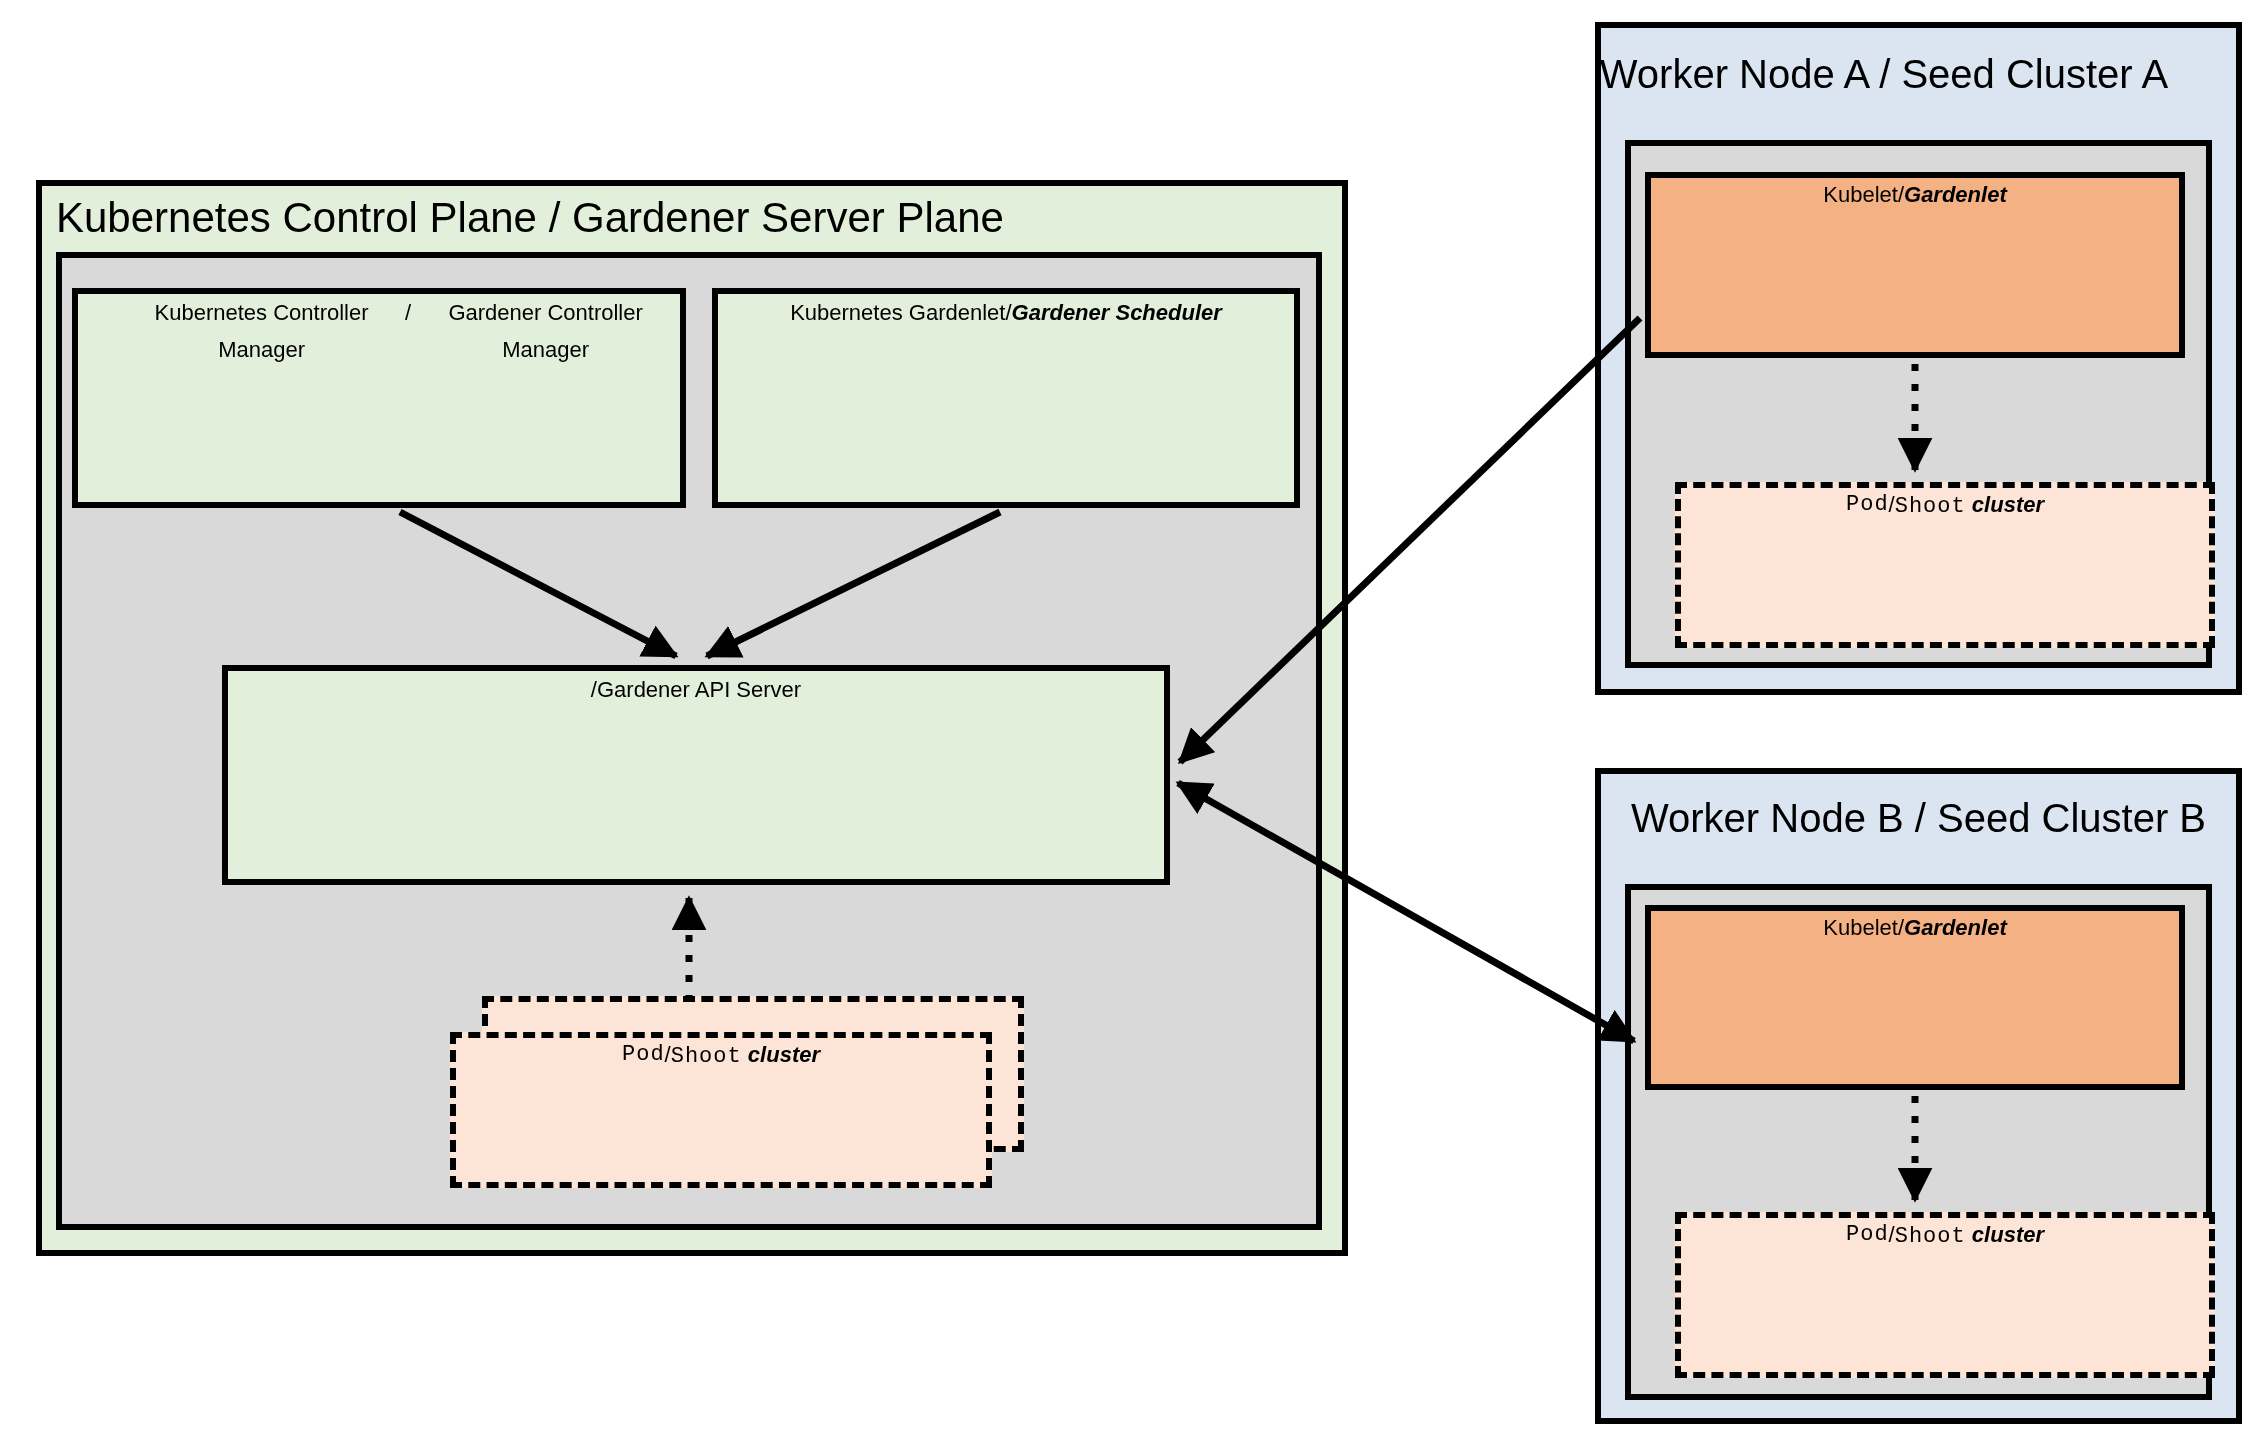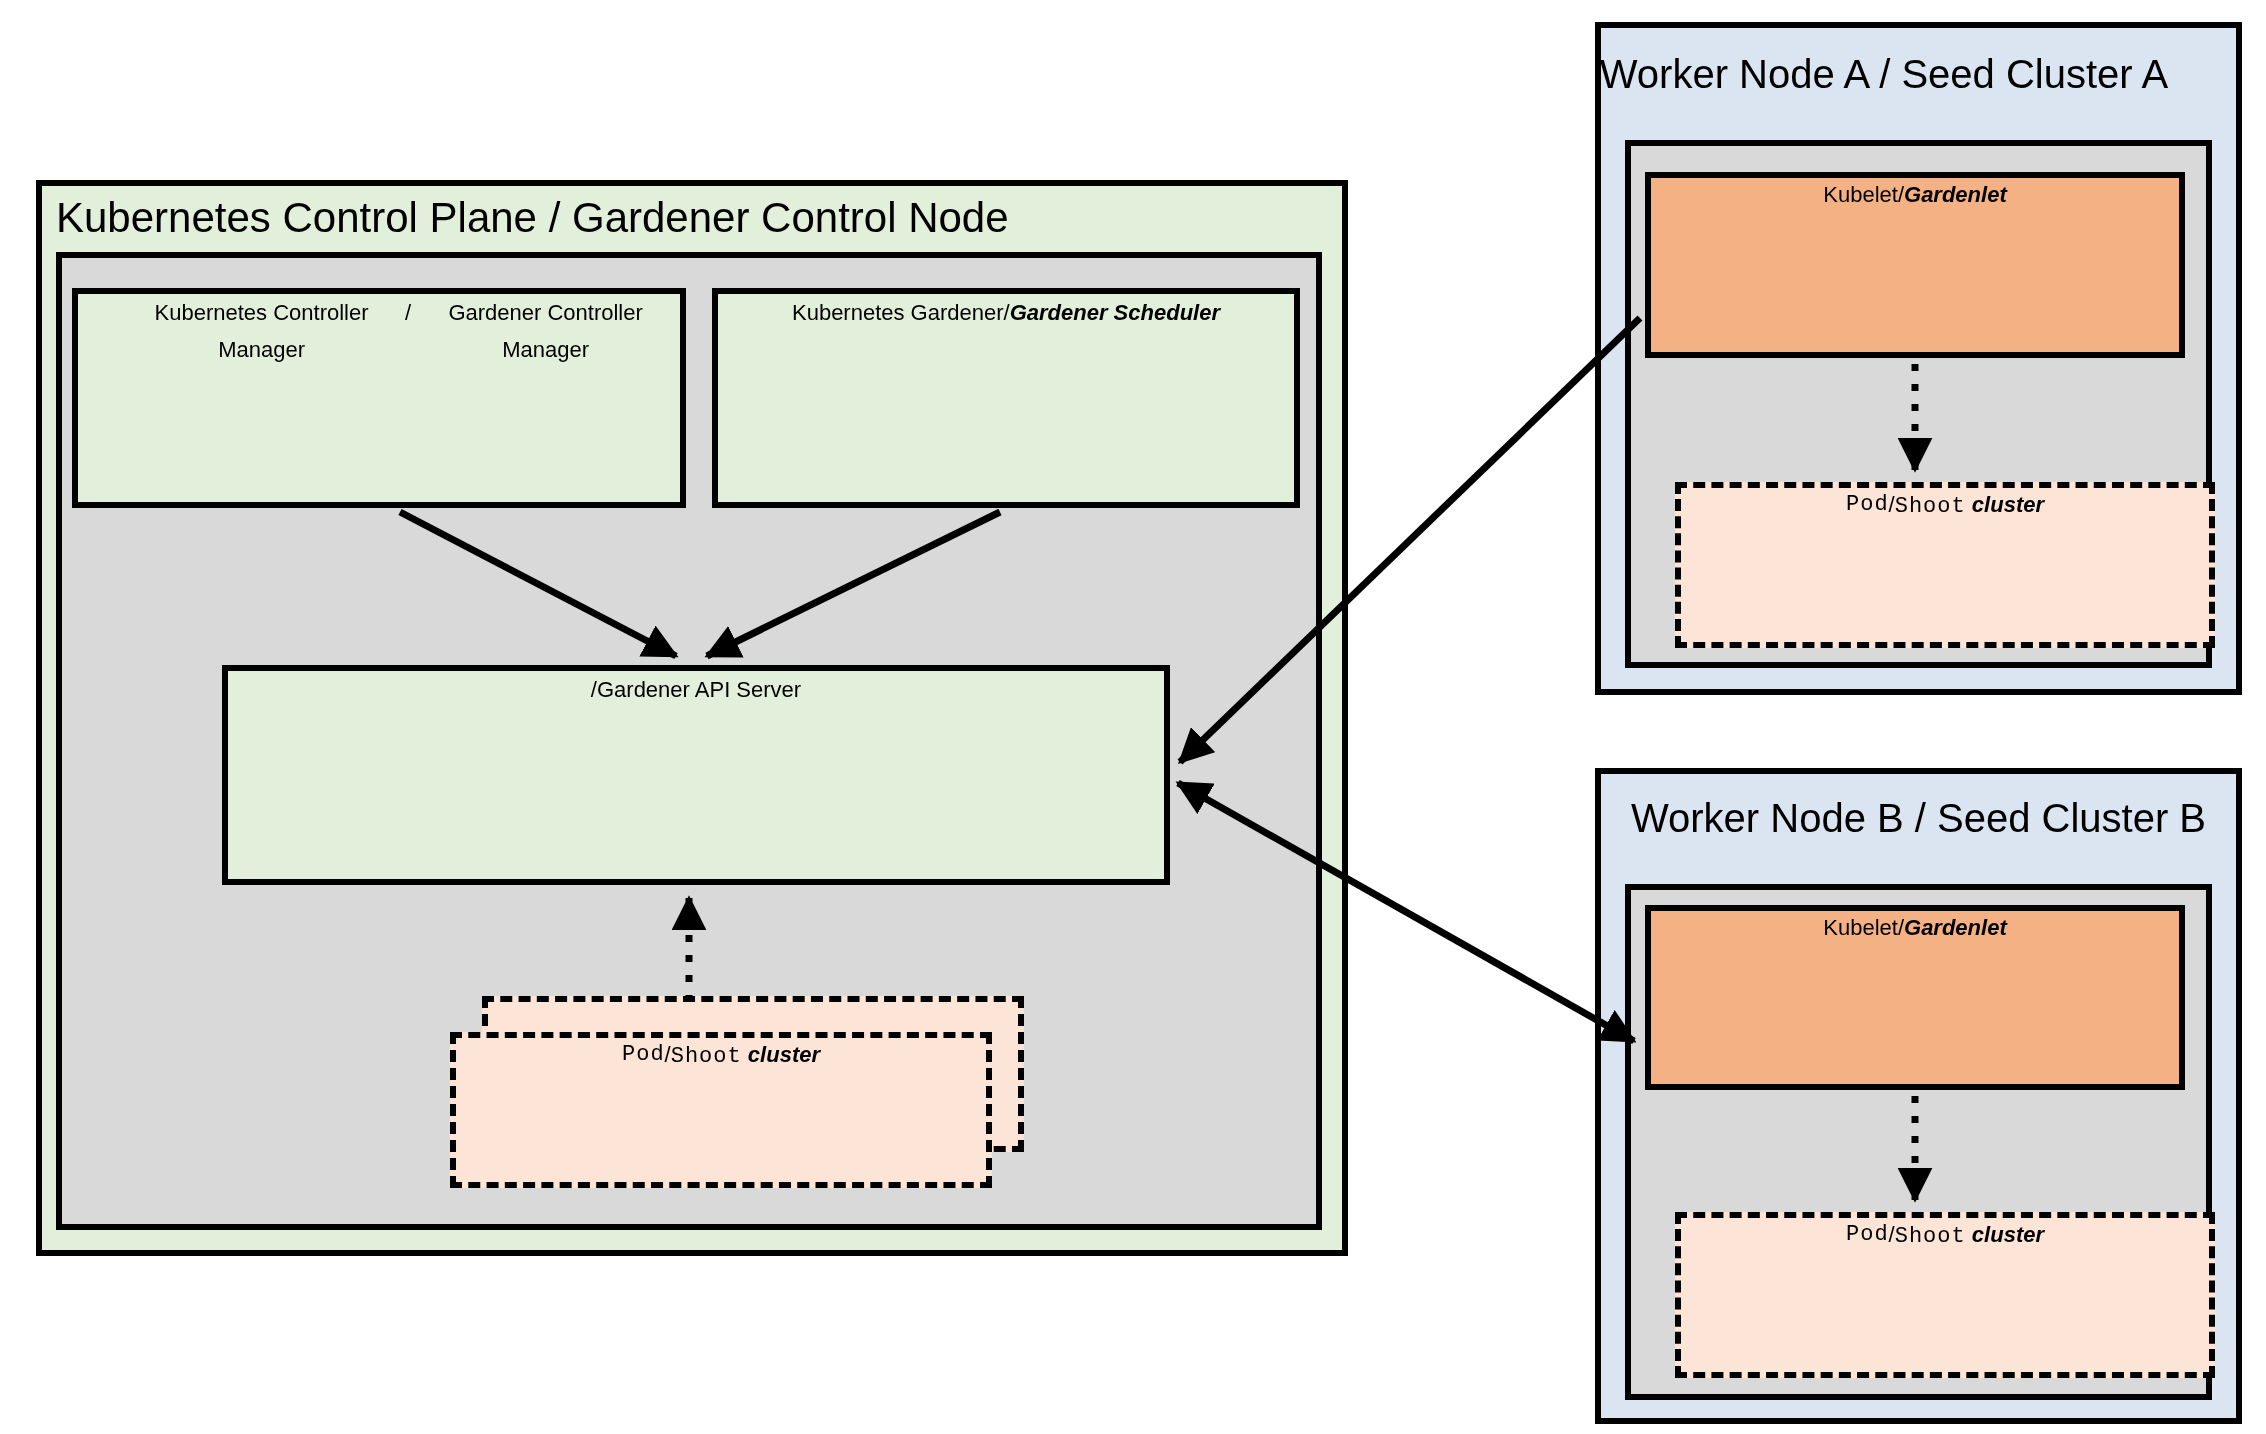--- a/index.html
+++ b/index.html
@@ -38,35 +38,35 @@
   svg.overlay line{stroke:var(--line);stroke-width:7;}
   svg.overlay line.dotted{stroke-dasharray:7 13;}
 </style>
 </head>
 <body>
 
 <div class="canvas">
 
   <div class="abs outer-box green" style="left:36px;top:180px;width:1312px;height:1076px;"></div>
 
-  <div class="abs zone-title" style="left:56px;top:194px;">Kubernetes Control Plane / Gardener Control Node</div>
+  <div class="abs zone-title" style="left:56px;top:194px;">Kubernetes Control Plane / Gardener Server Plane</div>
 
   <div class="abs outer-box grayfill" style="left:56px;top:252px;width:1266px;height:978px;"></div>
 
   <div class="abs outer-box green" style="left:72px;top:288px;width:614px;height:220px;padding-left:40px;">
     <div class="box-label">
       <span>Kubernetes Controller Manager</span>
       <span>/</span>
       <span>Gardener Controller Manager</span>
     </div>
   </div>
 
   <div class="abs outer-box green" style="left:712px;top:288px;width:588px;height:220px;">
     <div class="box-label">
-      <span>Kubernetes Gardener</span>
+      <span>Kubernetes Gardenlet</span>
       <span>/</span>
       <span class="bold">Gardener Scheduler</span>
     </div>
   </div>
 
   <div class="abs outer-box green" style="left:222px;top:665px;width:948px;height:220px;">
     <div class="box-label">
       <span>/</span>
       <span>Gardener API Server</span>
     </div>

